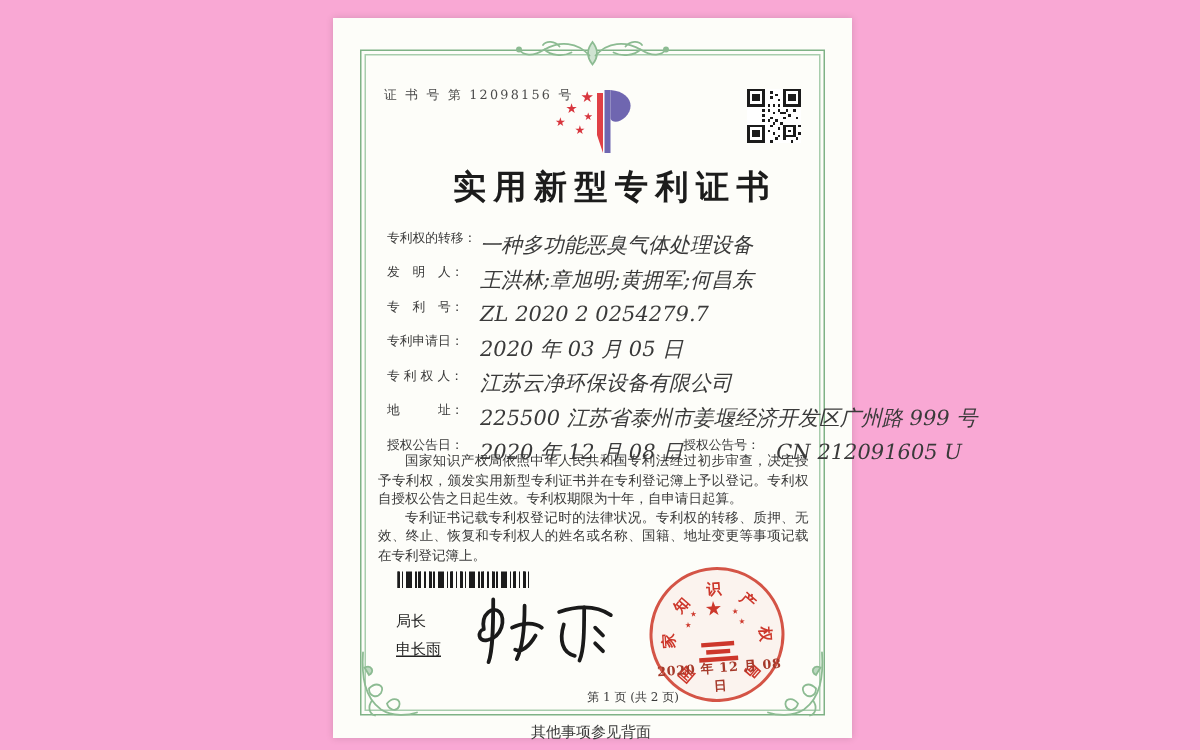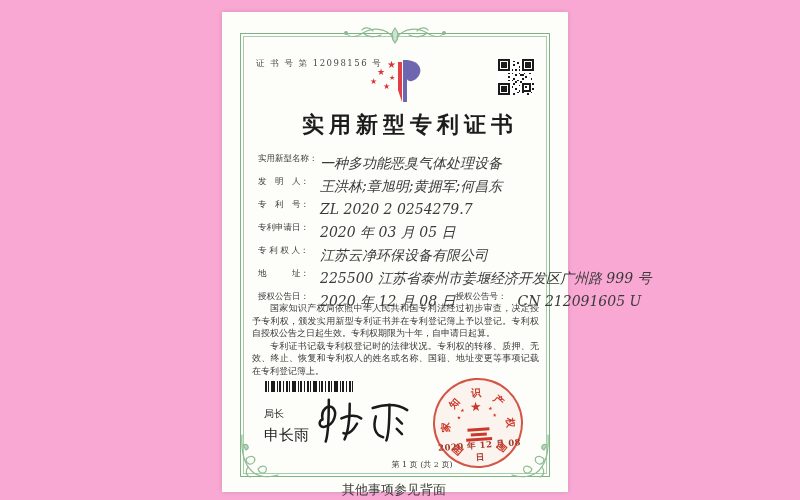--- a/index.html
+++ b/index.html
@@ -30,24 +30,24 @@
   
   .paras{position:absolute;left:30px;top:290px;width:287px;font-size:9px;line-height:12.5px;
          text-align:justify;color:#3a3a3a;}
   .paras p{margin:0;text-indent:2em;}
   
   .barcode{position:absolute;left:43px;top:369px;width:88px;height:11px;
      background:
        repeating-linear-gradient(90deg,#1c1c1c 0 1px,transparent 1px 3px),
        repeating-linear-gradient(90deg,#1c1c1c 0 2px,transparent 2px 7px);}
   .director-label{position:absolute;left:42px;top:395px;font-size:10px;color:#222;}
-  .director-name{position:absolute;left:42px;top:414px;font-size:15px;color:#222;}
+  .director-name{position:absolute;left:42px;top:414px;font-size:10px;color:#222;text-decoration:underline;}
   .signature{position:absolute;left:88px;top:380px;width:115px;height:55px;}
   .pageinfo{position:absolute;left:18px;top:447px;width:364px;text-align:center;font-size:8px;color:#3a3a3a;}
-  .backnote{position:absolute;left:18px;top:469px;width:308px;text-align:center;font-size:13px;color:#3a3a3a;}
+  .backnote{position:absolute;left:18px;top:469px;width:308px;text-align:center;font-size:10px;color:#3a3a3a;}
   
   .seal{position:absolute;left:211px;top:366px;width:86px;height:86px;border-radius:50%;
         border:2.5px solid rgba(205,55,40,.85);background:rgba(214,60,44,.05);
         transform:rotate(-4deg);}
   .seal .sch{position:absolute;font-size:10px;font-weight:bold;color:#cd372b;transform-origin:center;}
   .sch0{left:16px;top:61px;transform:rotate(-135deg);}
   .sch1{left:6px; top:38px;transform:rotate(-90deg);}
   .sch2{left:16px;top:15px;transform:rotate(-45deg);}
   .sch3{left:38px;top:6px; transform:rotate(0deg);}
   .sch4{left:60px;top:15px;transform:rotate(45deg);}
@@ -175,21 +175,21 @@
           <rect x="20" y="17" width="1" height="1"></rect>
         <rect x="13" y="9" width="1" height="1"></rect>
           <rect x="15" y="8" width="1" height="1"></rect>
       </g>
     </svg>
 
     <div class="title">实用新型专利证书</div>
 
     <div class="fields">
       <div class="frow">
-        <span class="flabel">实用新型名称：</span><span class="fvalue">一种多功能恶臭气体处理设备</span>
+        <span class="flabel">专利权的转移：</span><span class="fvalue">一种多功能恶臭气体处理设备</span>
       </div>
       <div class="frow">
         <span class="flabel">发　明　人：</span><span class="fvalue">王洪林;章旭明;黄拥军;何昌东</span>
       </div>
       <div class="frow">
         <span class="flabel">专　利　号：</span><span class="fvalue">ZL 2020 2 0254279.7</span>
       </div>
       <div class="frow">
         <span class="flabel">专利申请日：</span><span class="fvalue">2020 年 03 月 05 日</span>
       </div>

